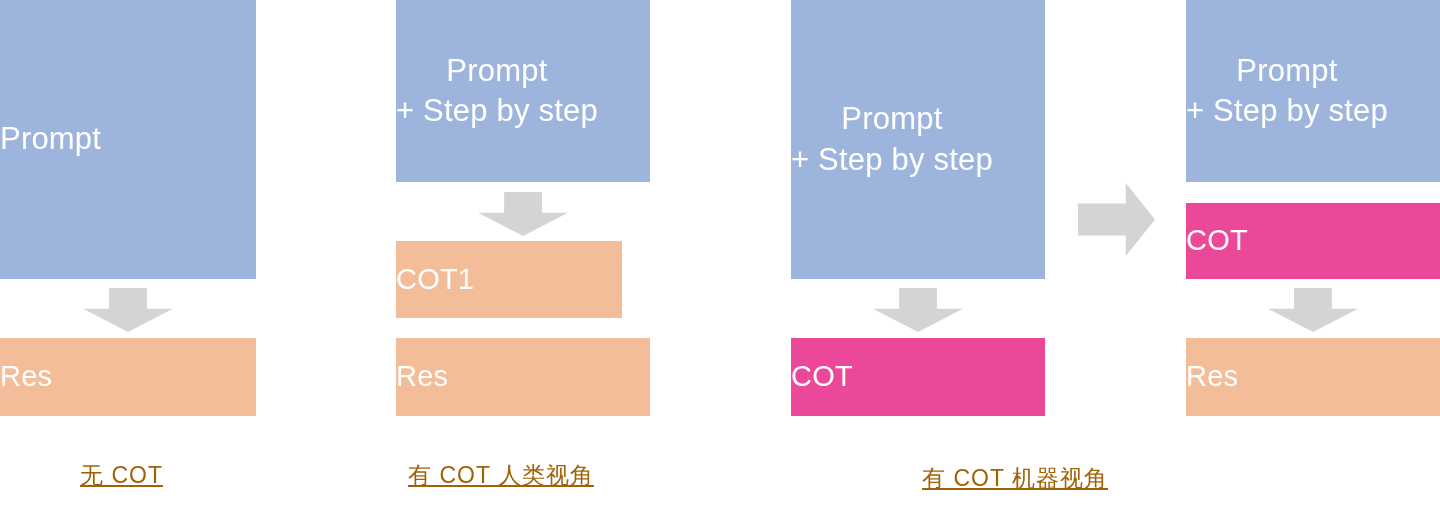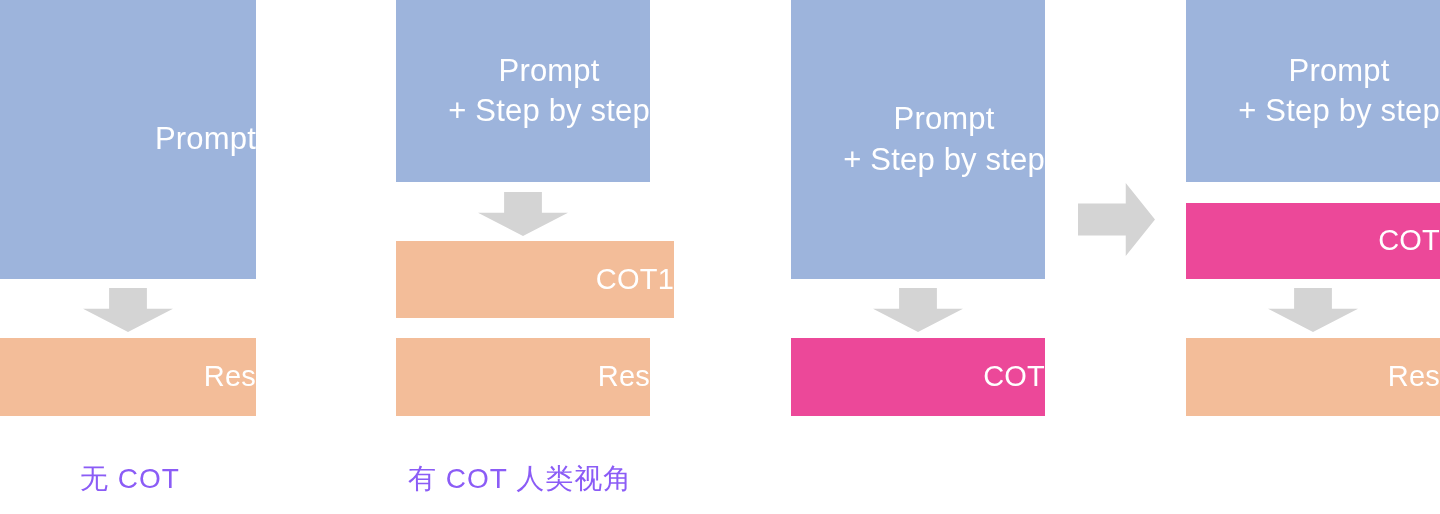--- a/index.html
+++ b/index.html
@@ -17,21 +17,21 @@
     height: 514px;
     background: #ffffff;
     overflow: hidden;
   }
 
   
   .box {
     position: absolute;
     display: flex;
     align-items: center;
-    justify-content: flex-end;
+    justify-content: flex-start;
     text-align: center;
     color: #ffffff;
     font-weight: 400;
     line-height: 1.30;
     letter-spacing: 0.2px;
     box-sizing: border-box;
     -webkit-font-smoothing: antialiased;
   }
   .box .lines {
     display: block;
@@ -52,24 +52,25 @@
   }
   .arrow-right {
     position: absolute;
     background: #d4d4d4;
     clip-path: polygon(0% 28%, 62% 28%, 62% 0%, 100% 50%, 62% 100%, 62% 72%, 0% 72%);
   }
 
   
   .caption {
     position: absolute;
-    font-size: 28px;
-    color: #8b5cf6;
+    font-size: 23px;
+    color: #a16207;
     white-space: nowrap;
     letter-spacing: 1px;
+    text-decoration: underline;
   }
 
   
   .watermark {
     position: absolute;
     font-size: 44px;
     color: #e2e2e2;
     white-space: nowrap;
     letter-spacing: 4px;
     font-weight: 400;
@@ -94,41 +95,42 @@
 
   <div class="caption" style="left:80px; top:460px;">无 COT</div>
 
   <div class="box box-blue fs-big" style="left:396px; top:0px; width:254px; height:182px;">
     <span class="lines">Prompt
 + Step by step</span>
   </div>
 
   <div class="arrow-down" style="left:478px; top:192px; width:90px; height:44px;"></div>
 
-  <div class="box box-orange fs-mid" style="left:396px; top:241px; width:278px; height:77px;">
+  <div class="box box-orange fs-mid" style="left:396px; top:241px; width:226px; height:77px;">
     <span class="lines">COT1</span>
   </div>
 
   <div class="box box-orange fs-mid" style="left:396px; top:338px; width:254px; height:78px;">
     <span class="lines">Res</span>
   </div>
 
   <div class="caption" style="left:408px; top:460px;">有 COT 人类视角</div>
 
   <div class="box box-blue fs-big" style="left:791px; top:0px; width:254px; height:279px;">
     <span class="lines">Prompt
 + Step by step</span>
   </div>
 
   <div class="arrow-down" style="left:873px; top:288px; width:90px; height:44px;"></div>
 
   <div class="box box-green fs-mid" style="left:791px; top:338px; width:254px; height:78px;">
     <span class="lines">COT</span>
   </div>
 
+  <div class="caption" style="left:922px; top:463px;">有 COT 机器视角</div>
 
   <div class="arrow-right" style="left:1078px; top:183px; width:77px; height:73px;"></div>
 
   <div class="box box-blue fs-big" style="left:1186px; top:0px; width:254px; height:182px;">
     <span class="lines">Prompt
 + Step by step</span>
   </div>
 
   <div class="box box-green fs-mid" style="left:1186px; top:203px; width:254px; height:76px;">
     <span class="lines">COT</span>

